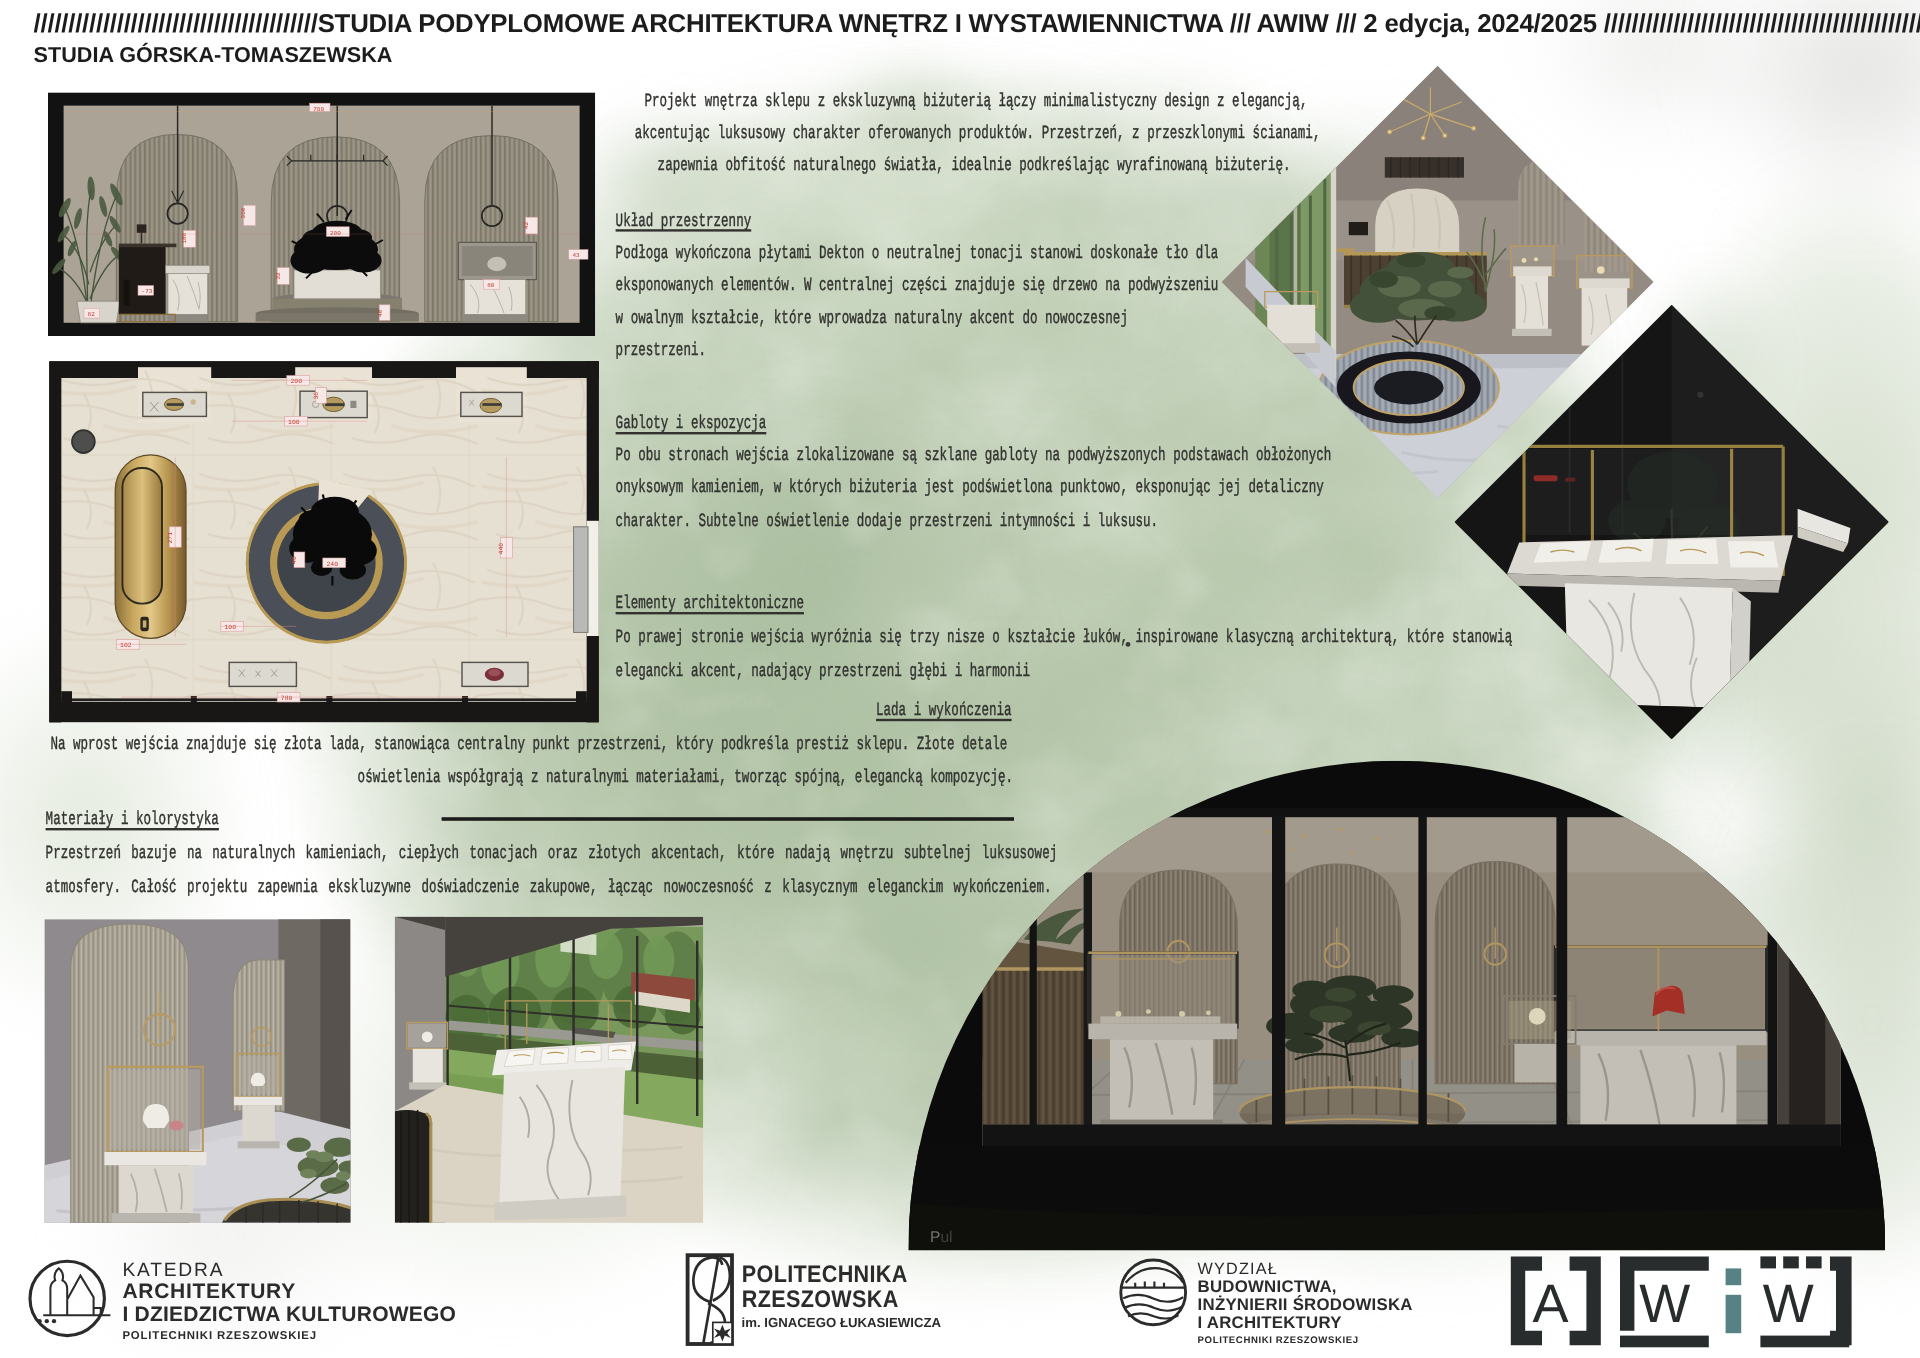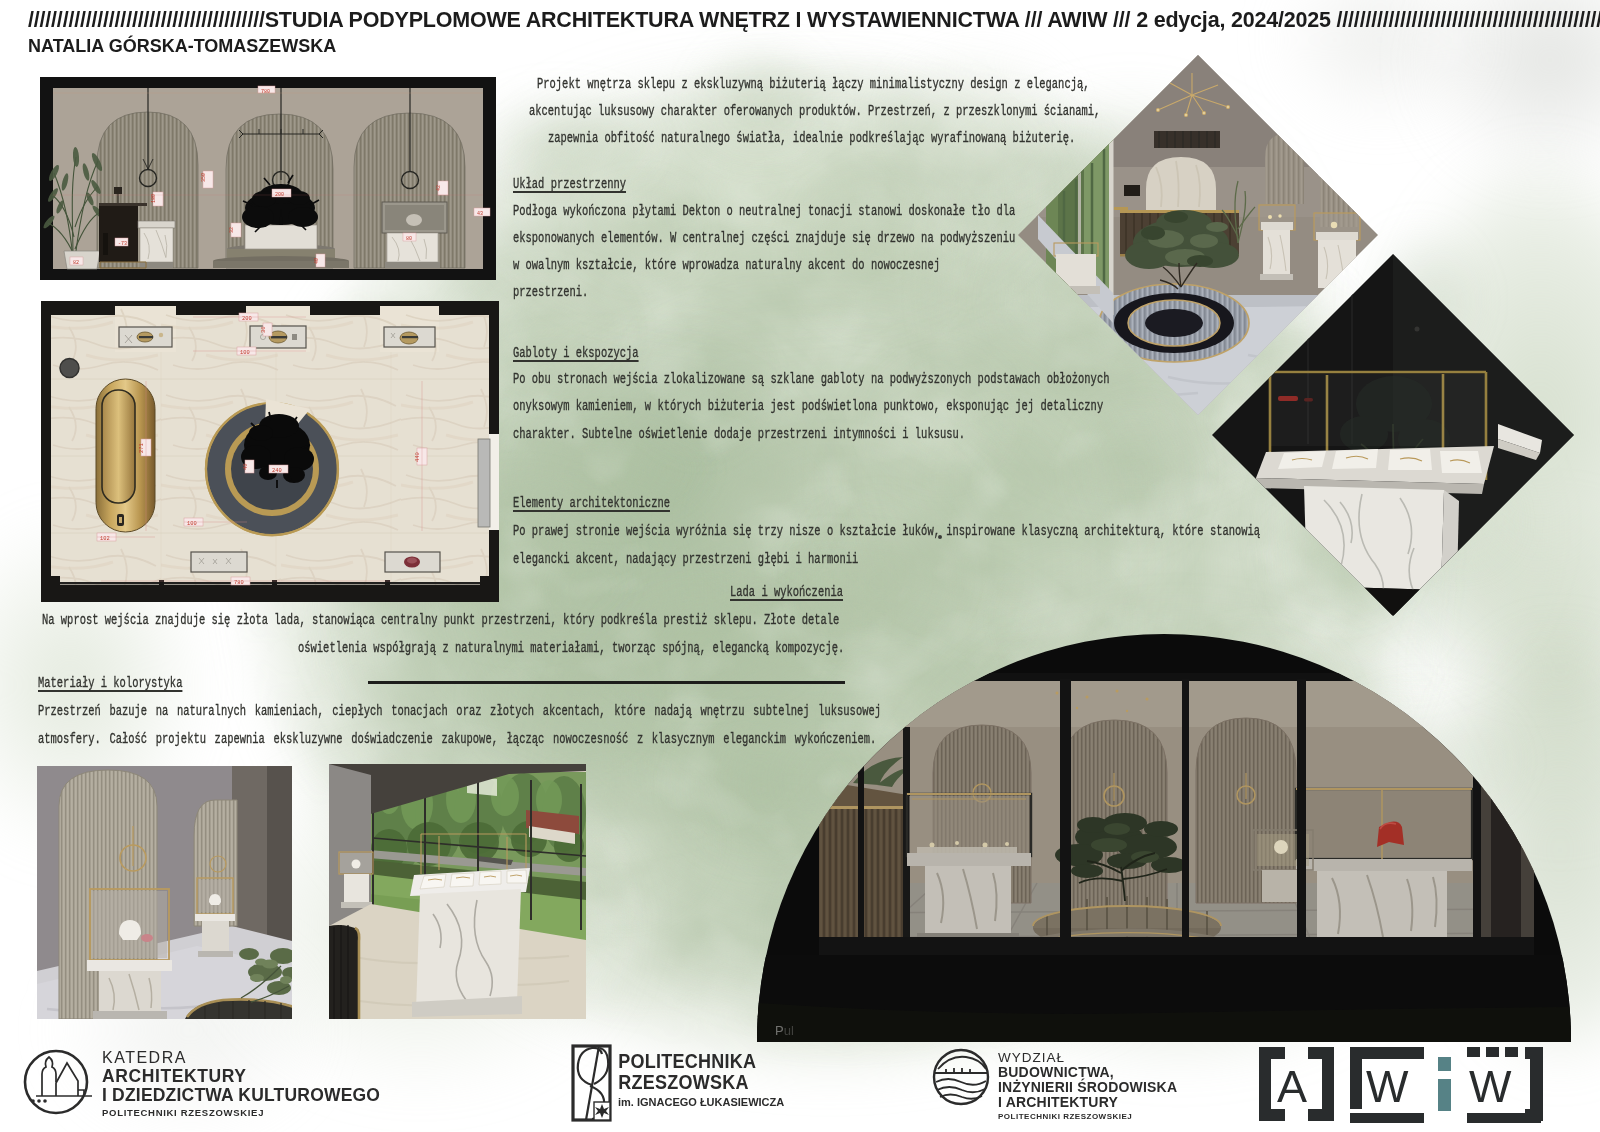--- a/index.html
+++ b/index.html
@@ -82,21 +82,21 @@
 <g filter="url(#wcn)" opacity="0.7">
 <ellipse cx="850" cy="560" rx="620" ry="510" fill="url(#wmask)"></ellipse>
 </g>
 <g filter="url(#wcn2)" opacity="0.5">
 <ellipse cx="880" cy="580" rx="600" ry="490" fill="url(#wmask)"></ellipse>
 </g>
 </svg>
 </div>
 <div id="header">
 <div class="abs" style="left:28px;top:8px;width:1572px;overflow:hidden;white-space:nowrap;font-weight:bold;font-size:21.5px;letter-spacing:-0.2px;color:#1c1c1c;">/////////////////////////////////////////STUDIA PODYPLOMOWE ARCHITEKTURA WNĘTRZ I WYSTAWIENNICTWA /// AWIW /// 2 edycja, 2024/2025 ///////////////////////////////////////////////////////////</div>
-<div class="abs" style="left:28px;top:36px;font-weight:bold;font-size:18px;letter-spacing:0px;color:#1c1c1c;">NATALIA GÓRSKA-TOMASZEWSKA</div>
+<div class="abs" style="left:28px;top:36px;font-weight:bold;font-size:18px;letter-spacing:0px;color:#1c1c1c;">STUDIA GÓRSKA-TOMASZEWSKA</div>
 </div>
 <div id="textblock">
 <div class="mono" style="left:537px;top:76px;">Projekt wnętrza sklepu z ekskluzywną biżuterią łączy minimalistyczny design z elegancją,</div>
 <div class="mono" style="left:529px;top:103px;">akcentując luksusowy charakter oferowanych produktów. Przestrzeń, z przeszklonymi ścianami,</div>
 <div class="mono" style="left:548px;top:130px;">zapewnia obfitość naturalnego światła, idealnie podkreślając wyrafinowaną biżuterię.</div>
 <div class="mono hd" style="left:513px;top:176px;">Układ przestrzenny</div>
 <div class="mono" style="left:513px;top:203px;">Podłoga wykończona płytami Dekton o neutralnej tonacji stanowi doskonałe tło dla</div>
 <div class="mono" style="left:513px;top:230px;">eksponowanych elementów. W centralnej części znajduje się drzewo na podwyższeniu</div>
 <div class="mono" style="left:513px;top:257px;">w owalnym kształcie, które wprowadza naturalny akcent do nowoczesnej</div>
 <div class="mono" style="left:513px;top:284px;">przestrzeni.</div>

